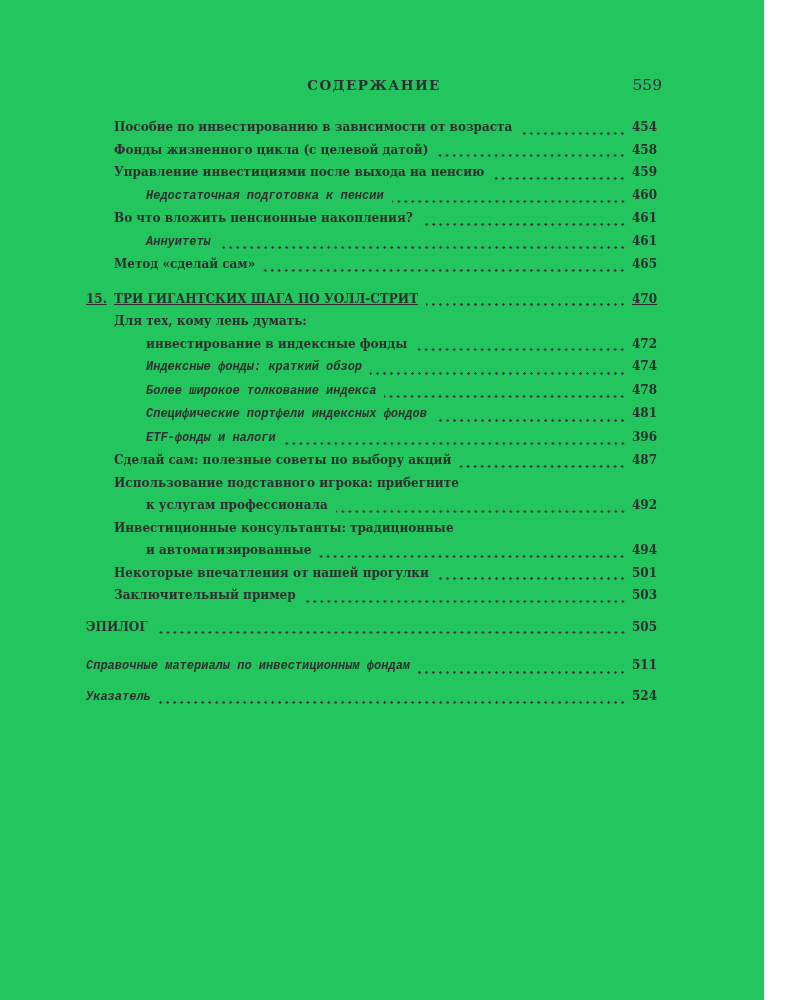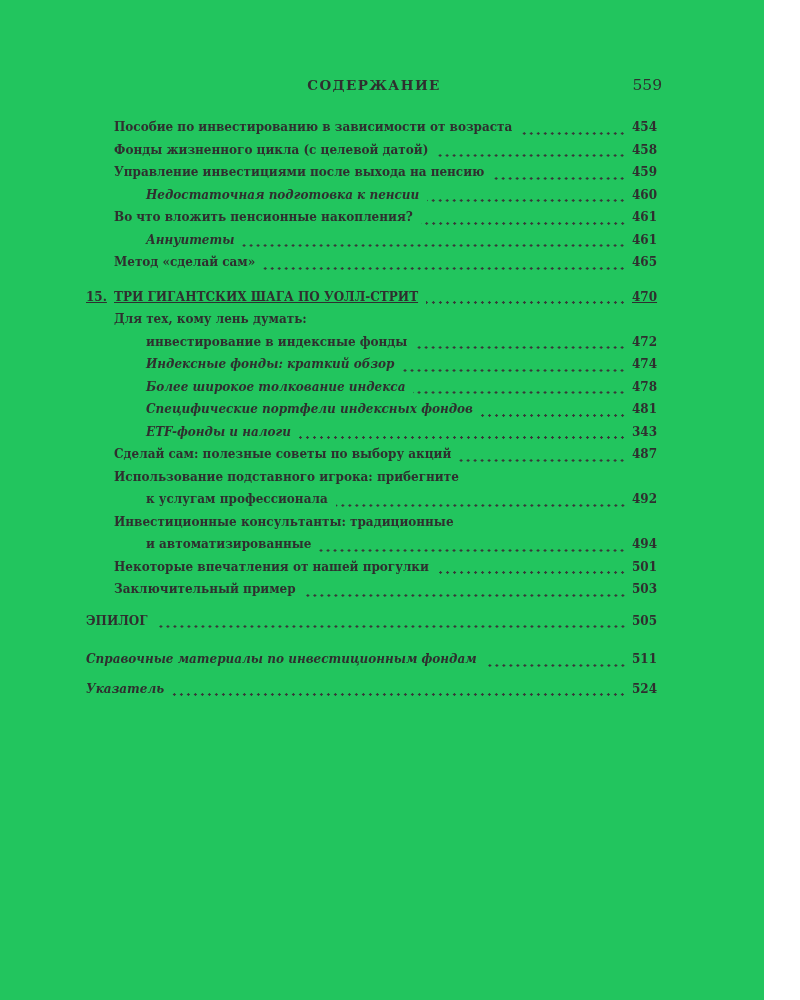--- a/index.html
+++ b/index.html
@@ -59,21 +59,21 @@
     white-space: nowrap;
   }
   .lvl0 { padding-left: 0; }
   .lvl1 { padding-left: 28px; }
   .lvl2 { padding-left: 60px; }
   .toc-row.has-num { padding-left: 0; }
   .chnum {
     flex: 0 0 28px;
     white-space: nowrap;
   }
-  .style-bold-italic .title { font-style: italic; }
+  .style-bold-italic .title { font-style: italic; font-family: Liberation Mono, monospace; }
   .dots {
     flex: 1 1 auto;
     min-width: 14px;
     align-self: flex-end;
     height: 3px;
     margin: 0 6px 4px 8px;
     background-image: radial-gradient(circle, #383838 1.05px, rgba(0,0,0,0) 1.45px);
     background-size: 7px 3px;
     background-repeat: repeat-x;
     background-position: right bottom;
@@ -158,21 +158,21 @@
           <span class="pagenum">478</span>
         </div>
         <div class="toc-row lvl2 style-bold-italic">
           <span class="title">Специфические портфели индексных фондов</span>
           <span class="dots"></span>
           <span class="pagenum">481</span>
         </div>
         <div class="toc-row lvl2 style-bold-italic">
           <span class="title">ETF-фонды и налоги</span>
           <span class="dots"></span>
-          <span class="pagenum">343</span>
+          <span class="pagenum">396</span>
         </div>
         <div class="toc-row lvl1 style-bold">
           <span class="title">Сделай сам: полезные советы по выбору акций</span>
           <span class="dots"></span>
           <span class="pagenum">487</span>
         </div>
         <div class="toc-row lvl1 style-bold">
           <span class="title">Использование подставного игрока: прибегните</span>
         </div>
         <div class="toc-row lvl2 style-bold">

